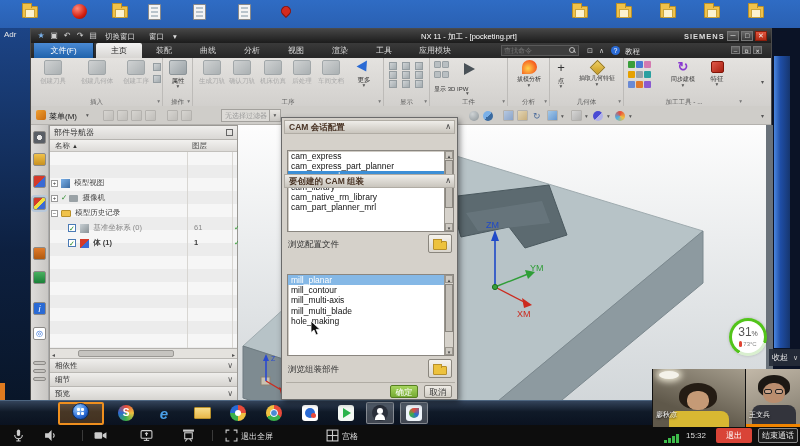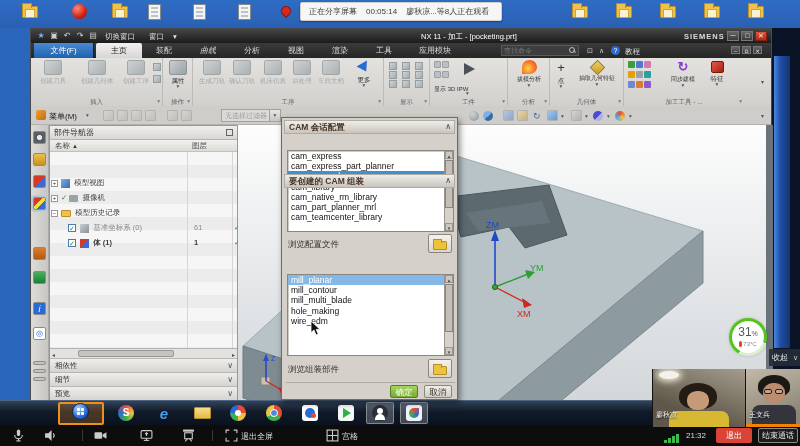--- a/index.html
+++ b/index.html
@@ -183,27 +183,26 @@
     <div class="abs dfolder" style="left:660px;top:6px;">
         <div class="leaf"></div>
       </div>
     <div class="abs dfolder" style="left:704px;top:6px;">
         <div class="leaf"></div>
       </div>
     <div class="abs dfolder" style="left:748px;top:6px;">
         <div class="leaf"></div>
       </div>
 
-    <div class="abs share-bar">
-      <span>正在分享屏幕</span>
-      <span>00:05:14</span>
-      <span>廖秋凉...等8人正在观看</span>
-    </div>
-  </div>
-
+  </div>
+
+  <div class="abs left-strip">
+    <div class="abs" style="left:4px;top:2px;font-size:8px;">Adr</div>
+    <div class="abs" style="left:0;bottom:-13px;width:5px;height:30px;background:#e07b1f;"></div>
+  </div>
   <div class="abs right-area">
     <div class="abs blue-stripe"></div>
   </div>
 
   <div class="abs nx">
 
     <div class="abs nx-title">
       <span class="tbi" style="left:5px;color:#7ab0e8;">★</span>
       <span class="tbi" style="left:18px;">▣</span>
       <span class="tbi" style="left:31px;">↶</span>
@@ -216,21 +215,21 @@
       <span class="tb-txt" style="left:653px;font-weight:bold;letter-spacing:1px;">SIEMENS</span>
       <span class="winbtn" style="left:696px;">─</span>
       <span class="winbtn" style="left:710px;">□</span>
       <span class="winbtn close" style="left:724px;">✕</span>
     </div>
 
     <div class="abs nx-tabs">
       <span class="tab file" style="left:3px;width:60px;">文件(F)</span>
       <span class="tab active" style="left:65px;width:46px;">主页</span>
       <span class="tab" style="left:111px;width:44px;">装配</span>
-      <span class="tab" style="left:155px;width:44px;font-style:italic;">曲线</span>
+      <span class="tab" style="left:155px;width:44px;">曲线</span>
       <span class="tab" style="left:199px;width:44px;">分析</span>
       <span class="tab" style="left:243px;width:44px;">视图</span>
       <span class="tab" style="left:287px;width:44px;">渲染</span>
       <span class="tab" style="left:331px;width:44px;">工具</span>
       <span class="tab" style="left:375px;width:58px;">应用模块</span>
       <div class="searchbox">
         <input placeholder="查找命令" style="">
         <span class="lens"></span>
       </div>
       <span class="mini-ico" style="left:556px;">⊡</span>
@@ -507,40 +506,39 @@
     <div class="dlg-sec">
       <span>CAM 会话配置</span><span class="car">∧</span>
     </div>
     <div class="dlg-list" style="top:32px;">
       <div class="lrow">cam_express</div>
       <div class="lrow">cam_express_part_planner</div>
       <div class="lrow sel1">cam_general</div>
       <div class="lrow">cam_library</div>
       <div class="lrow">cam_native_rm_library</div>
       <div class="lrow">cam_part_planner_mrl</div>
-      <div class="lrow">cam_teamcenter_library</div>
       <div class="vsb">
         <span class="a" style="top:0;">▴</span>
         <div class="th" style="top:9px;height:48px;"></div>
         <span class="a" style="bottom:0;">▾</span>
       </div>
     </div>
     <div class="browse" style="top:121px;">浏览配置文件</div>
     <div class="fbtn" style="left:146px;top:116px;">
         <div class="fold"></div>
       </div>
     <div class="dlg-sec" style="margin-top:40px;">
       <span>要创建的 CAM 组装</span><span class="car">∧</span>
     </div>
     <div class="dlg-list" style="top:156px;">
       <div class="lrow sel2">mill_planar</div>
       <div class="lrow">mill_contour</div>
+      <div class="lrow">mill_multi-axis</div>
       <div class="lrow">mill_multi_blade</div>
       <div class="lrow">hole_making</div>
-      <div class="lrow">wire_edm</div>
       <div class="vsb">
         <span class="a" style="top:0;">▴</span>
         <div class="th" style="top:9px;height:48px;"></div>
         <span class="a" style="bottom:0;">▾</span>
       </div>
     </div>
     <div class="browse" style="top:246px;">浏览组装部件</div>
     <div class="fbtn" style="left:146px;top:241px;">
         <div class="fold"></div>
       </div>
@@ -673,18 +671,18 @@
       <line x1="6" y1="1" x2="6" y2="11" stroke="#ccc"></line>
         <line x1="1" y1="6" x2="11" y2="6" stroke="#ccc"></line>
     </svg>
     <span class="ctxt" style="left:342px;">宫格</span>
     <div class="sig">
       <i style="left:0;height:3px;"></i>
         <i style="left:4px;height:5px;"></i>
         <i style="left:8px;height:7px;"></i>
         <i style="left:12px;height:9px;"></i>
     </div>
-    <span class="ctxt" style="left:686px;">21:32</span>
+    <span class="ctxt" style="left:686px;">15:32</span>
     <div class="exitbtn">退出</div>
     <div class="endbtn">结束通话</div>
   </div>
 
 </div>
 
 </body></html>

